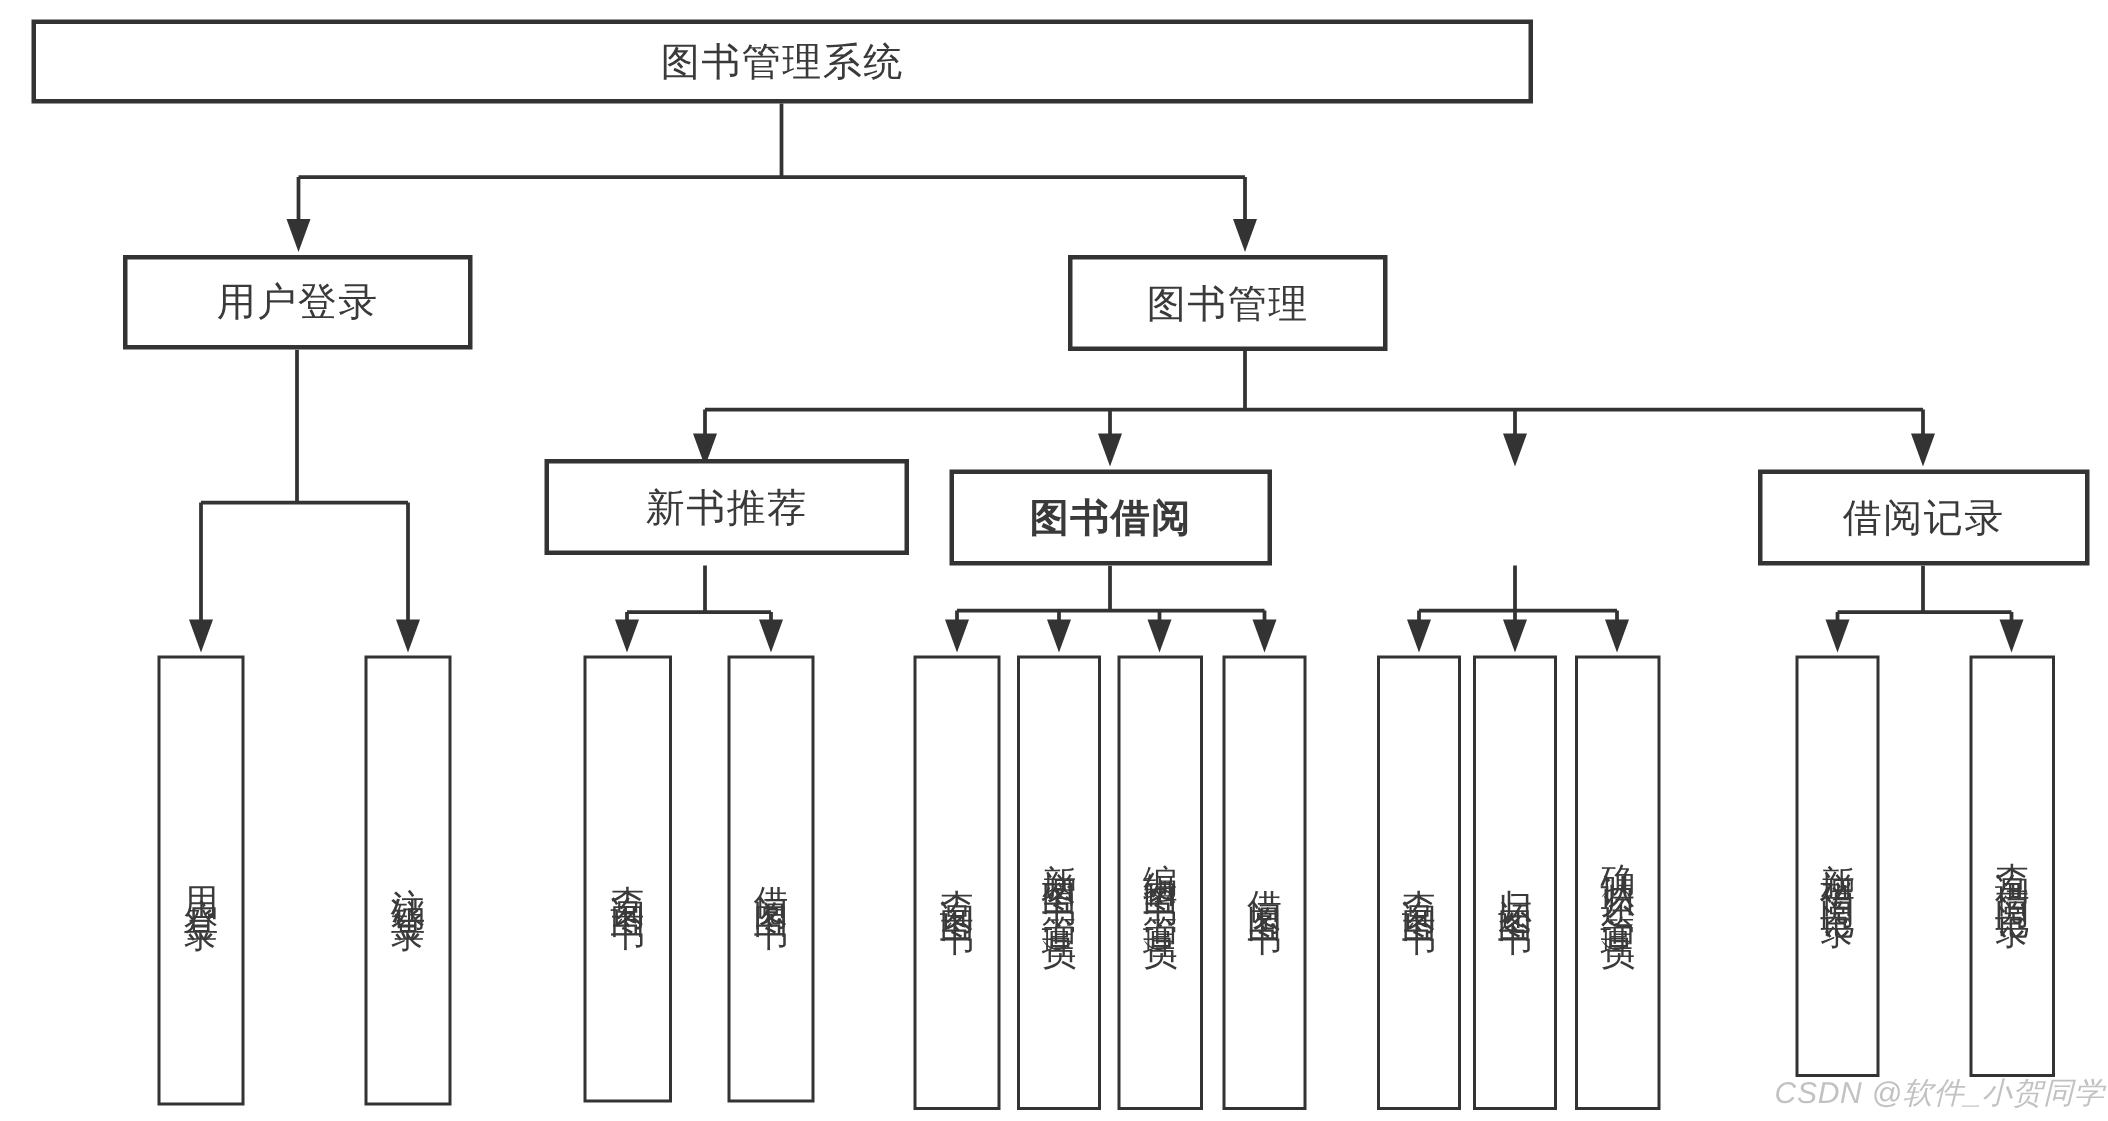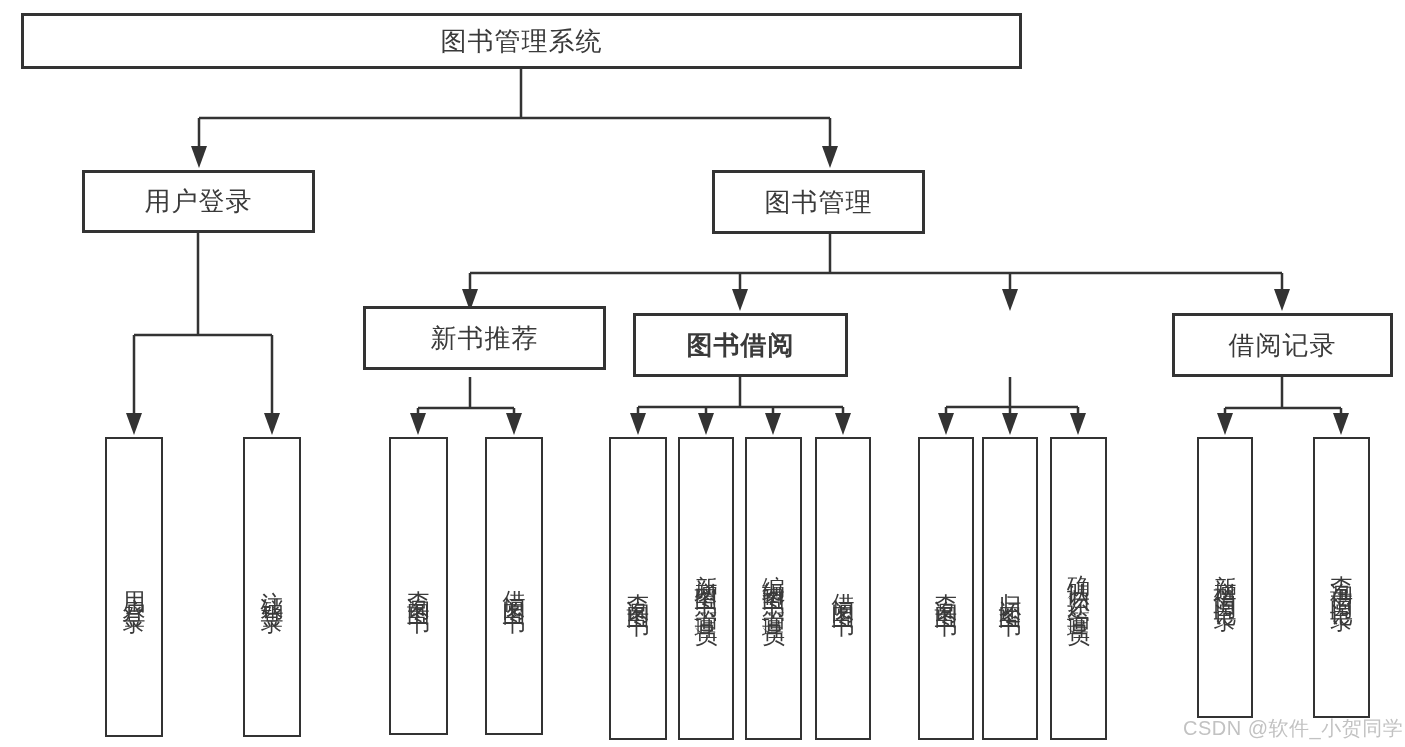--- a/index.html
+++ b/index.html
@@ -45,20 +45,21 @@
     color:var(--text);
   }
   .watermark{
     position:absolute;
     left:1183px;top:715px;
     font-size:20px;
     letter-spacing:0.5px;
     color:var(--wm);
     white-space:nowrap;
     z-index:3;
+    font-style:italic;
   }
 </style>
 </head>
 <body>
 
 <div class="stage">
 
   <svg class="wires" width="1405" height="747" viewBox="0 0 1405 747" id="wires">
     <path class="wire" d="
       M521,68 V118 M199,118 H830 M199,118 V150 M830,118 V150

